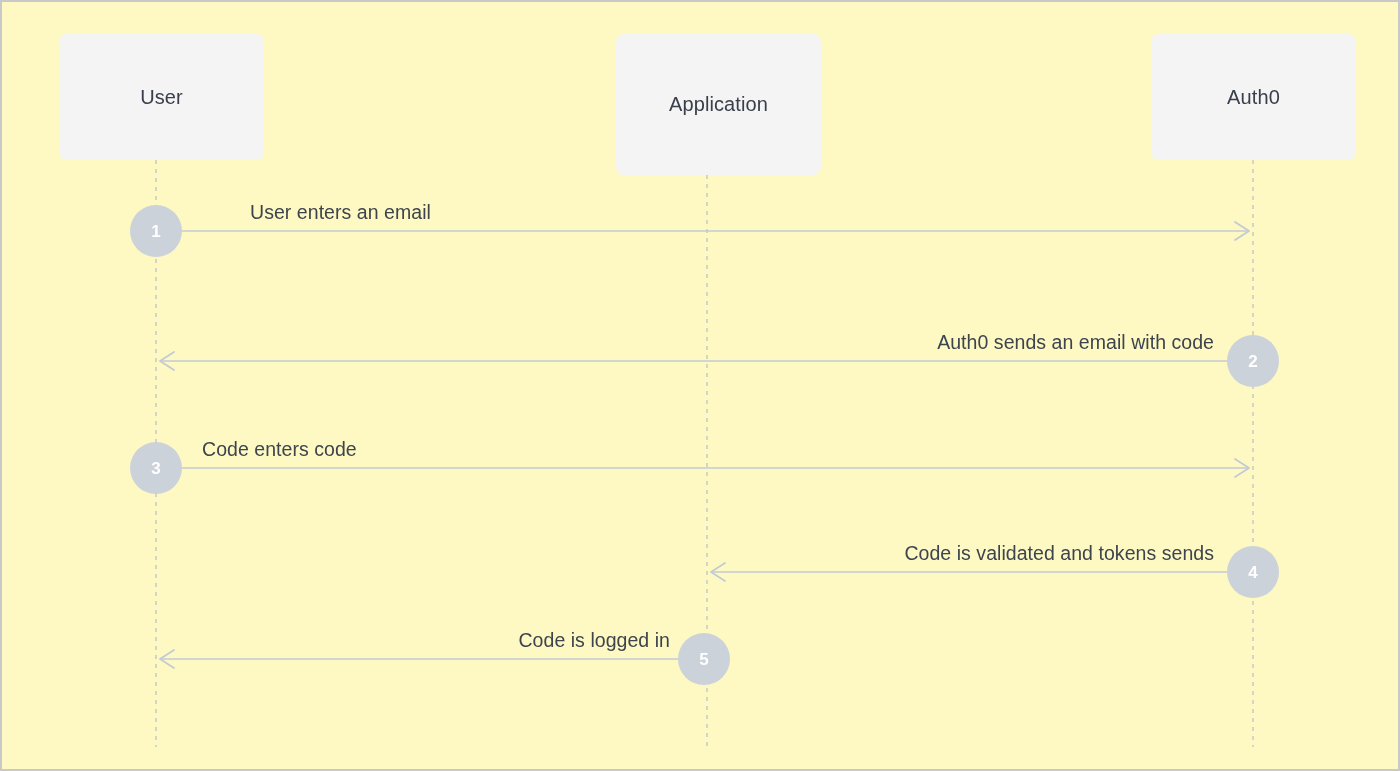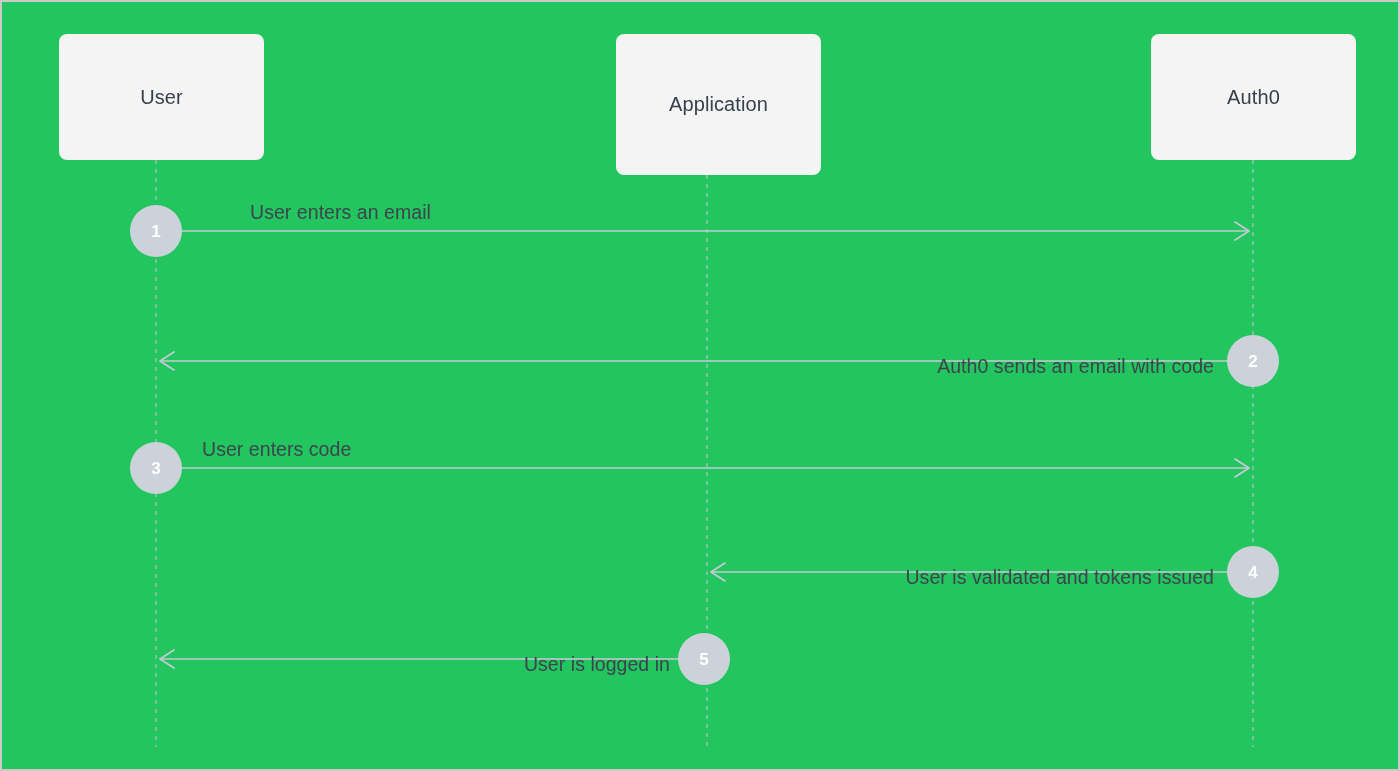--- a/index.html
+++ b/index.html
@@ -7,21 +7,21 @@
     padding: 0;
     background: #ffffff;
   }
   body {
     font-family: "Liberation Sans", sans-serif;
   }
   #canvas {
     position: relative;
     width: 1400px;
     height: 771px;
-    background: #22c55e;
+    background: #fef9c3;
     box-sizing: border-box;
     border: 2px solid #c9c9c9;
     overflow: hidden;
   }
   #diagram-svg {
     position: absolute;
     left: 0;
     top: 0;
     width: 1400px;
     height: 771px;
@@ -45,21 +45,21 @@
   }
   .msg-label {
     position: absolute;
     font-family: "Liberation Sans", sans-serif;
     font-size: 19.5px;
     color: #3d444e;
     white-space: nowrap;
     letter-spacing: 0.05px;
   }
   .msg-label.align-left  { transform: translateY(-100%); }
-  .msg-label.align-right { transform: translate(-100%, -100%); margin-top: 24px; }
+  .msg-label.align-right { transform: translate(-100%, -100%); }
   .badge {
     position: absolute;
     width: 52px;
     height: 52px;
     border-radius: 50%;
     background: #ccd2da;
     display: flex;
     align-items: center;
     justify-content: center;
     transform: translate(-50%, -50%);
@@ -104,23 +104,23 @@
       <div class="participant-box" style="left: 614px; top: 32px; width: 205px; height: 141px; background: rgb(244, 244, 245);">
         <span class="participant-label" style="color: rgb(57, 64, 75);">Application</span>
       </div>
       <div class="participant-box" style="left: 1149px; top: 32px; width: 205px; height: 126px; background: rgb(244, 244, 245);">
         <span class="participant-label" style="color: rgb(57, 64, 75); text-align: right;">Auth0</span>
       </div>
     </div>
   <div id="labels-layer">
       <div class="msg-label align-left" style="left: 200px; top: 222px; color: rgb(61, 68, 78); margin-left: 48px;">User enters an email</div>
       <div class="msg-label align-right" style="left: 1212px; top: 352px; color: rgb(61, 68, 78);">Auth0 sends an email with code</div>
-      <div class="msg-label align-left" style="left: 200px; top: 459px; color: rgb(61, 68, 78);">User enters code</div>
-      <div class="msg-label align-right" style="left: 1212px; top: 563px; color: rgb(61, 68, 78);">User is validated and tokens issued</div>
-      <div class="msg-label align-right" style="left: 668px; top: 650px; color: rgb(61, 68, 78);">User is logged in</div>
+      <div class="msg-label align-left" style="left: 200px; top: 459px; color: rgb(61, 68, 78);">Code enters code</div>
+      <div class="msg-label align-right" style="left: 1212px; top: 563px; color: rgb(61, 68, 78);">Code is validated and tokens sends</div>
+      <div class="msg-label align-right" style="left: 668px; top: 650px; color: rgb(61, 68, 78);">Code is logged in</div>
     </div>
   <div id="badges-layer">
       <div class="badge" style="left: 154px; top: 229px; background: rgb(204, 210, 218);">
         <span class="badge-num" style="color: rgb(255, 255, 255);">1</span>
       </div>
       <div class="badge" style="left: 1251px; top: 359px; background: rgb(204, 210, 218);">
         <span class="badge-num" style="color: rgb(255, 255, 255);">2</span>
       </div>
       <div class="badge" style="left: 154px; top: 466px; background: rgb(204, 210, 218);">
         <span class="badge-num" style="color: rgb(255, 255, 255);">3</span>

